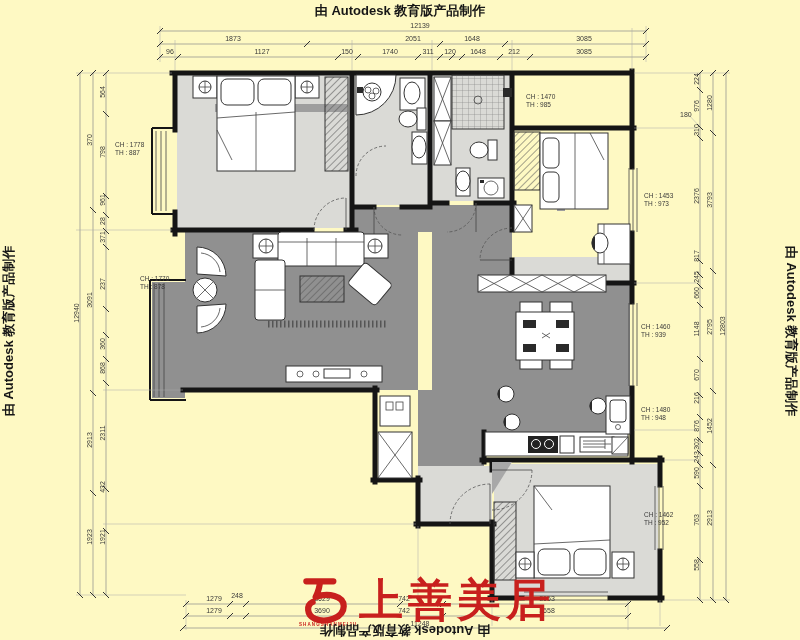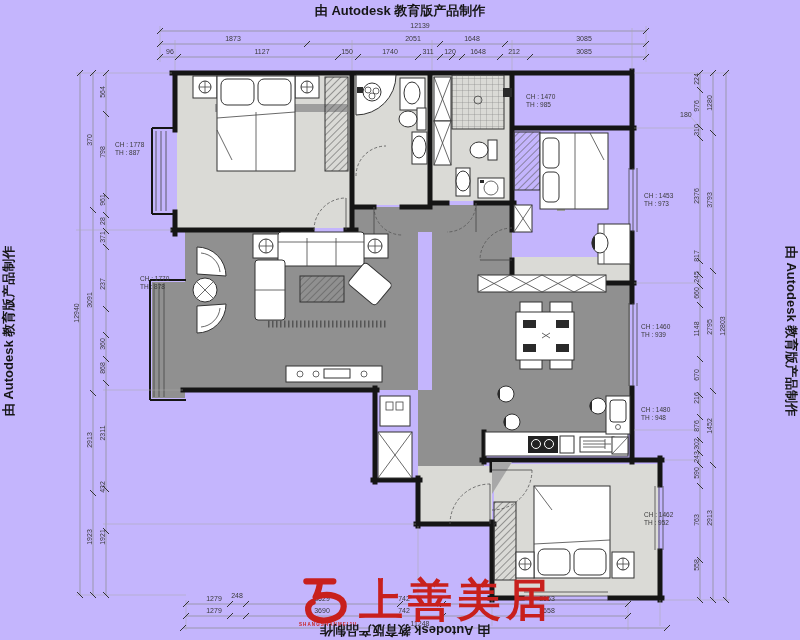--- a/index.html
+++ b/index.html
@@ -1,16 +1,16 @@
 <!DOCTYPE html>
 <html><head>
 <meta charset="utf-8">
 <style>
   html,body{margin:0;padding:0;background:#fff;}
-  #canvas{position:relative;width:800px;height:640px;background:#c4b5fd;overflow:hidden;
+  #canvas{position:relative;width:800px;height:640px;background:#fef9c3;overflow:hidden;
           font-family:"Liberation Sans",sans-serif;}
   .wm{position:absolute;font:bold 13px "Liberation Sans",sans-serif;color:#161616;
       text-align:center;white-space:nowrap;}
   #wm-top{left:0;top:2px;width:800px;}
   #wm-bottom{left:5px;top:621px;width:800px;transform:rotate(180deg);}
   #wm-left{left:-121px;top:322px;width:260px;transform:rotate(-90deg);}
   #wm-right{left:661px;top:322px;width:260px;transform:rotate(90deg);}
   #plan{position:absolute;left:0;top:0;}
   
   #logo{position:absolute;left:297px;top:572px;width:280px;height:64px;}

